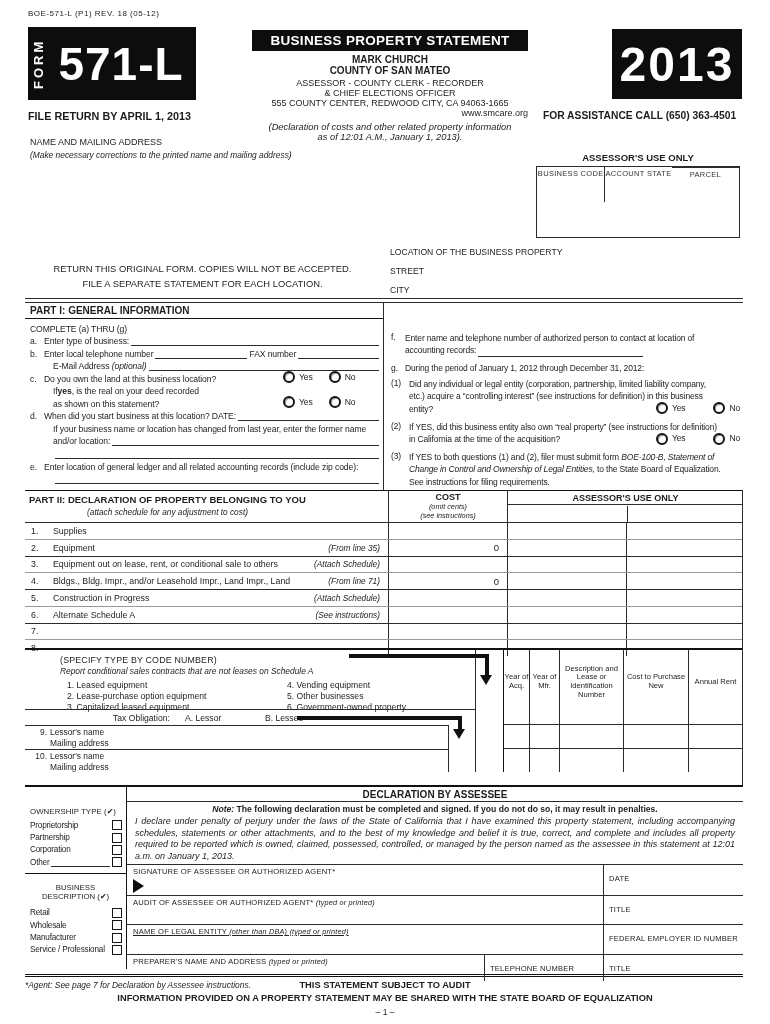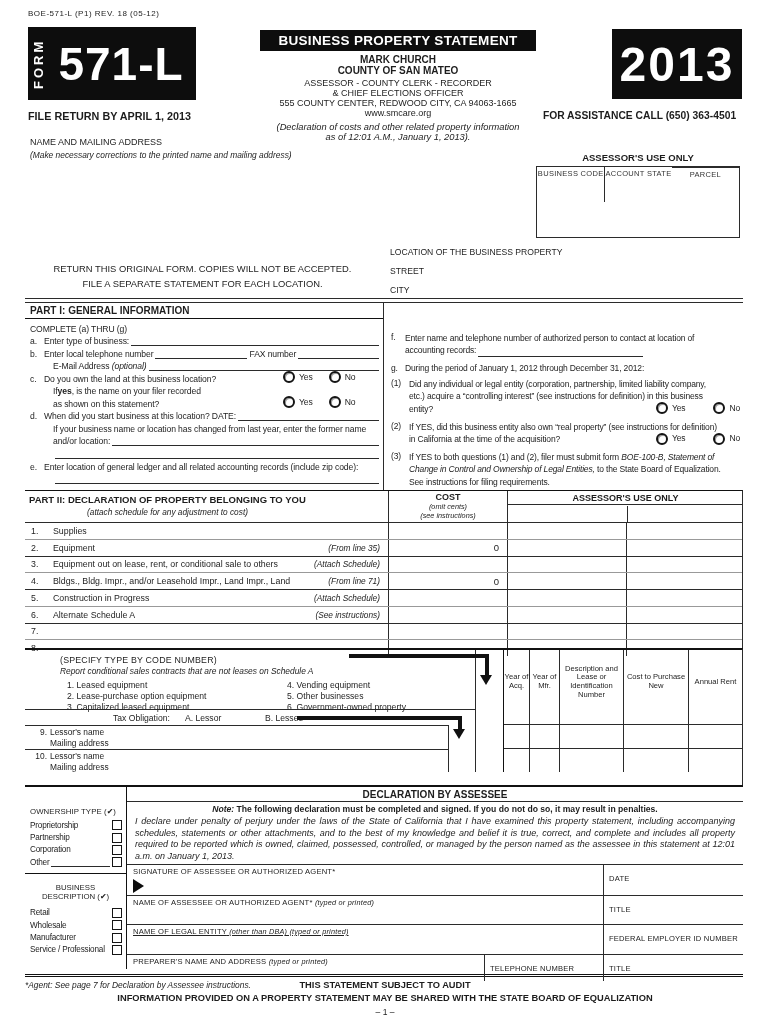--- a/index.html
+++ b/index.html
@@ -76,28 +76,28 @@
 
 <div class="page">
 
   <div class="abs rev" style="left:28px;top:9px;">BOE-571-L (P1) REV. 18 (05-12)</div>
 
   <div class="abs formbox" style="left:28px;top:27px;width:168px;height:73px;">
     <div class="formword">FORM</div>
     <div class="formcode">571-L</div>
   </div>
 
-  <div class="abs" style="left:260px;top:30px;width:276px;">
+  <div class="abs" style="left:252px;top:30px;width:276px;">
     <div class="titlebar">BUSINESS PROPERTY STATEMENT</div>
     <div class="ctr b" style="font-size:10px;margin-top:3px;">MARK CHURCH</div>
     <div class="ctr b" style="font-size:10px;">COUNTY OF SAN MATEO</div>
     <div class="ctr" style="font-size:9px;margin-top:2px;">ASSESSOR - COUNTY CLERK - RECORDER</div>
     <div class="ctr" style="font-size:9px;">&amp; CHIEF ELECTIONS OFFICER</div>
     <div class="ctr" style="font-size:9px;">555 COUNTY CENTER, REDWOOD CITY, CA 94063-1665</div>
-    <div class="ctr" style="font-size:9px;">www.smcare.org</div>
+    <div class="ctr" style="font-size:9px;text-align:right;">www.smcare.org</div>
     <div class="ctr i" style="font-size:9.3px;margin-top:4px;">(Declaration of costs and other related property information</div>
     <div class="ctr i" style="font-size:9.3px;">as of 12:01 A.M., January 1, 2013).</div>
   </div>
 
   <div class="abs yearbox" style="left:612px;top:29px;width:130px;height:70px;">2013</div>
   <div class="abs ctr b" style="left:536px;top:110px;width:207px;font-size:10.3px;">FOR ASSISTANCE CALL (650) 363-4501</div>
 
   <div class="abs b" style="left:28px;top:110px;font-size:10.8px;">FILE RETURN BY APRIL 1, 2013</div>
   <div class="abs" style="left:30px;top:137px;font-size:9px;">NAME AND MAILING ADDRESS</div>
   <div class="abs i" style="left:30px;top:150px;font-size:8.4px;">(Make necessary corrections to the printed name and mailing address)</div>
@@ -153,21 +153,21 @@
           <span class="rgrp" style="left:253px;">
             <span class="radio"></span>
               <span>Yes</span>
             <span class="radio" style="margin-left:12px;"></span>
               <span>No</span>
           </span>
         </div>
         <div class="ln">
           <span class="ind">If </span>
             <span class="b">yes</span>
-            <span>, is the name on your filer recorded</span>
+            <span>, is the real on your deed recorded</span>
         </div>
         <div class="ln">
           <span class="ind">as shown on this statement?</span>
           <span class="rgrp" style="left:253px;">
             <span class="radio"></span>
               <span>Yes</span>
             <span class="radio" style="margin-left:12px;"></span>
               <span>No</span>
           </span>
         </div>
@@ -477,21 +477,21 @@
       <div class="i" style="font-size:9px;line-height:11.6px;text-align:justify;padding:2px 8px 0 8px;">I declare under penalty of perjury under the laws of the State of California that I have examined this property statement, including accompanying schedules, statements or other attachments, and to the best of my knowledge and belief it is true, correct, and complete and includes all property required to be reported which is owned, claimed, possessed, controlled, or managed by the person named as the assessee in this statement at 12:01 a.m. on January 1, 2013.</div>
       <div class="abs" style="left:0;right:0;top:77px;bottom:0;">
         <div class="sigrow" style="height:30px;">
           <div class="abs slab" style="left:6px;top:2px;">SIGNATURE OF ASSESSEE OR AUTHORIZED AGENT*</div>
           <div class="abs tri-right" style="left:6px;bottom:2px;"></div>
           <div class="abs" style="left:20px;right:480px;top:12px;bottom:2px;"></div>
           <div class="rcol" style="left:476px;right:0;"><span class="slab">DATE</span></div>
         </div>
         <div class="sigrow" style="height:28px;">
           <div class="abs slab" style="left:6px;top:2px;">
-            <span>NAME OF ASSESSEE OR AUTHORIZED AGENT*</span>
+            <span>AUDIT OF ASSESSEE OR AUTHORIZED AGENT*</span>
             <span class="i" style="font-size:7.3px;">(typed or printed)</span>
           </div>
           <div class="abs" style="left:6px;right:480px;top:12px;bottom:2px;"></div>
           <div class="rcol" style="left:476px;right:0;"><span class="slab">TITLE</span></div>
         </div>
         <div class="sigrow" style="height:29px;">
           <div class="abs slab" style="left:6px;top:2px;text-decoration:underline;">
             <span>NAME OF LEGAL ENTITY</span>
             <span class="i" style="font-size:7.3px;">(other than DBA) (typed or printed)</span>
           </div>

